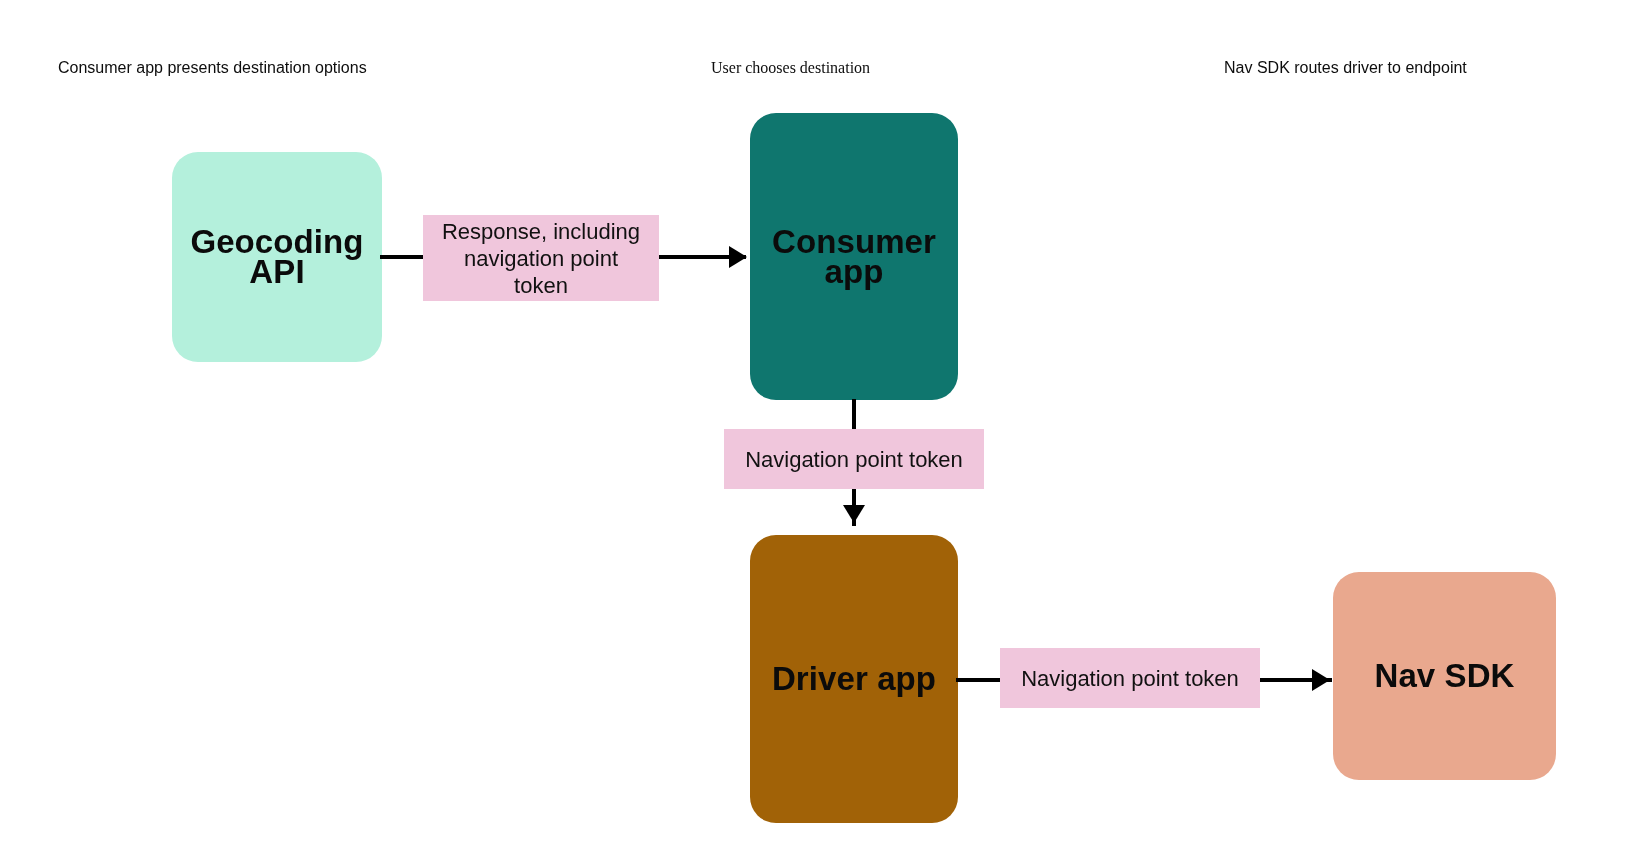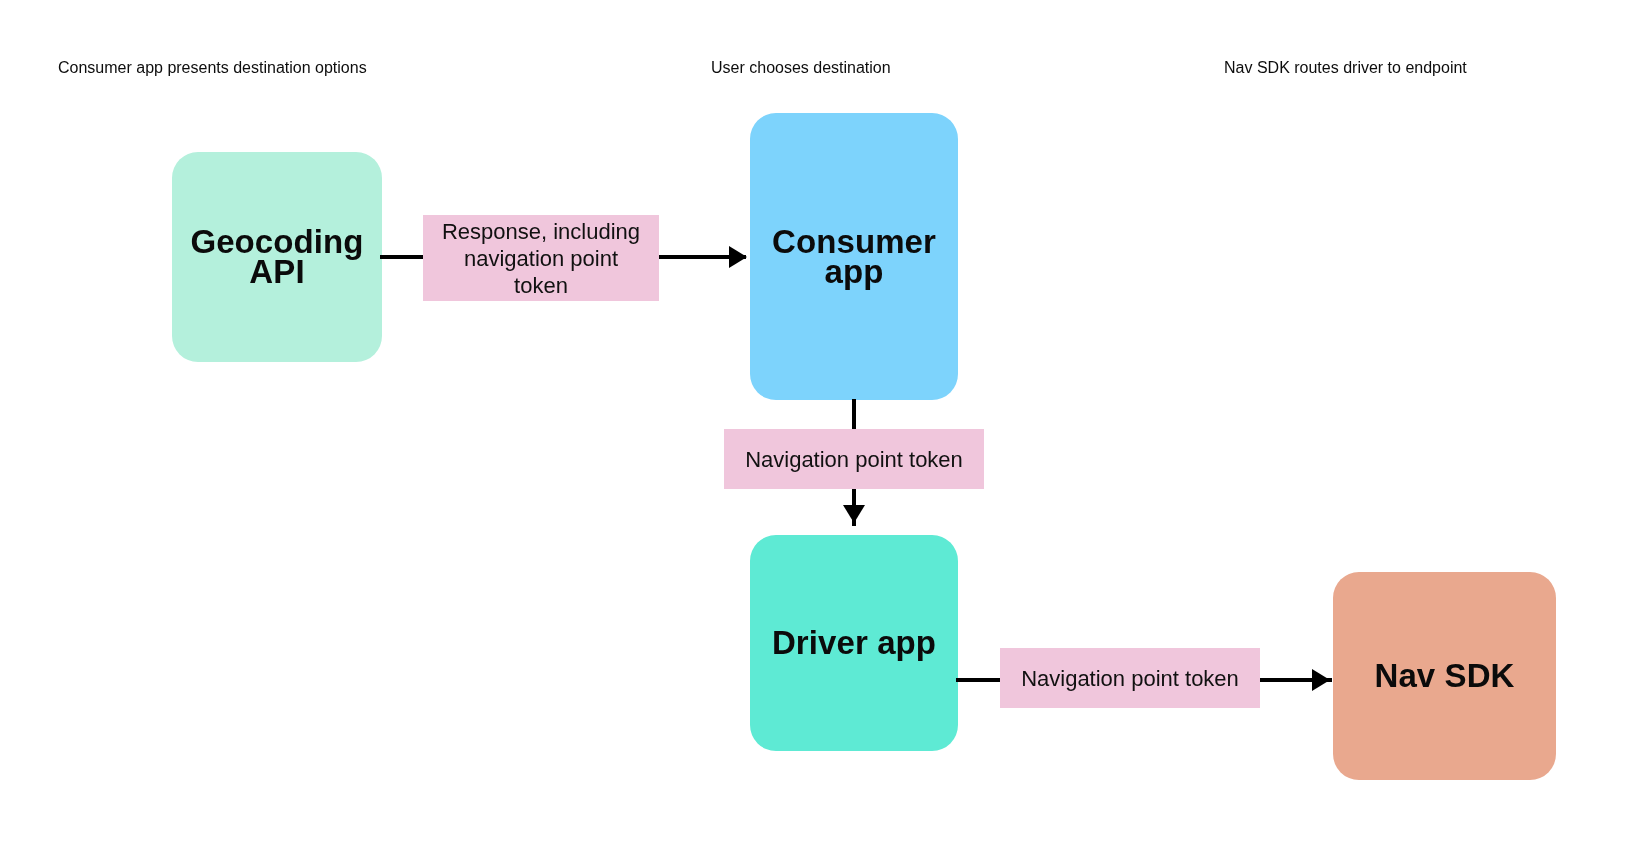--- a/index.html
+++ b/index.html
@@ -99,33 +99,33 @@
     z-index: 3;
   }
 </style>
 </head>
 <body>
 
 <div id="canvas">
 
   <div class="col-header" style="left:58px; top:53px;">Consumer app presents destination options</div>
 
-  <div class="col-header" style="left:711px; top:53px;">User chooses destination</div>
+  <div class="col-header" style="left:711px; top:53px;font-family:Liberation Serif, serif;">User chooses destination</div>
 
   <div class="col-header" style="left:1224px; top:53px;">Nav SDK routes driver to endpoint</div>
 
   <div class="node" style="left:172px; top:152px; width:210px; height:210px; background:#b4f0dc;">
     <span class="node-label">Geocoding API</span>
   </div>
 
-  <div class="node" style="left:750px; top:113px; width:208px; height:287px; background:#7dd3fc;">
+  <div class="node" style="left:750px; top:113px; width:208px; height:287px; background:#0f766e;">
     <span class="node-label">Consumer app</span>
   </div>
 
-  <div class="node" style="left:750px; top:535px; width:208px; height:216px; background:#5eead4;">
+  <div class="node" style="left:750px; top:535px; width:208px; height:288px; background:#a16207;">
     <span class="node-label">Driver app</span>
   </div>
 
   <div class="node" style="left:1333px; top:572px; width:223px; height:208px; background:#e9a88e;">
     <span class="node-label">Nav SDK</span>
   </div>
 
   <div class="conn-h" style="left:380px; top:255px; width:366px;"></div>
   <div class="arrow-right" style="left:729px; top:246px;"></div>
   <div class="edge-label" style="left:423px; top:215px; width:236px; height:86px; background:#f0c6dc;">

